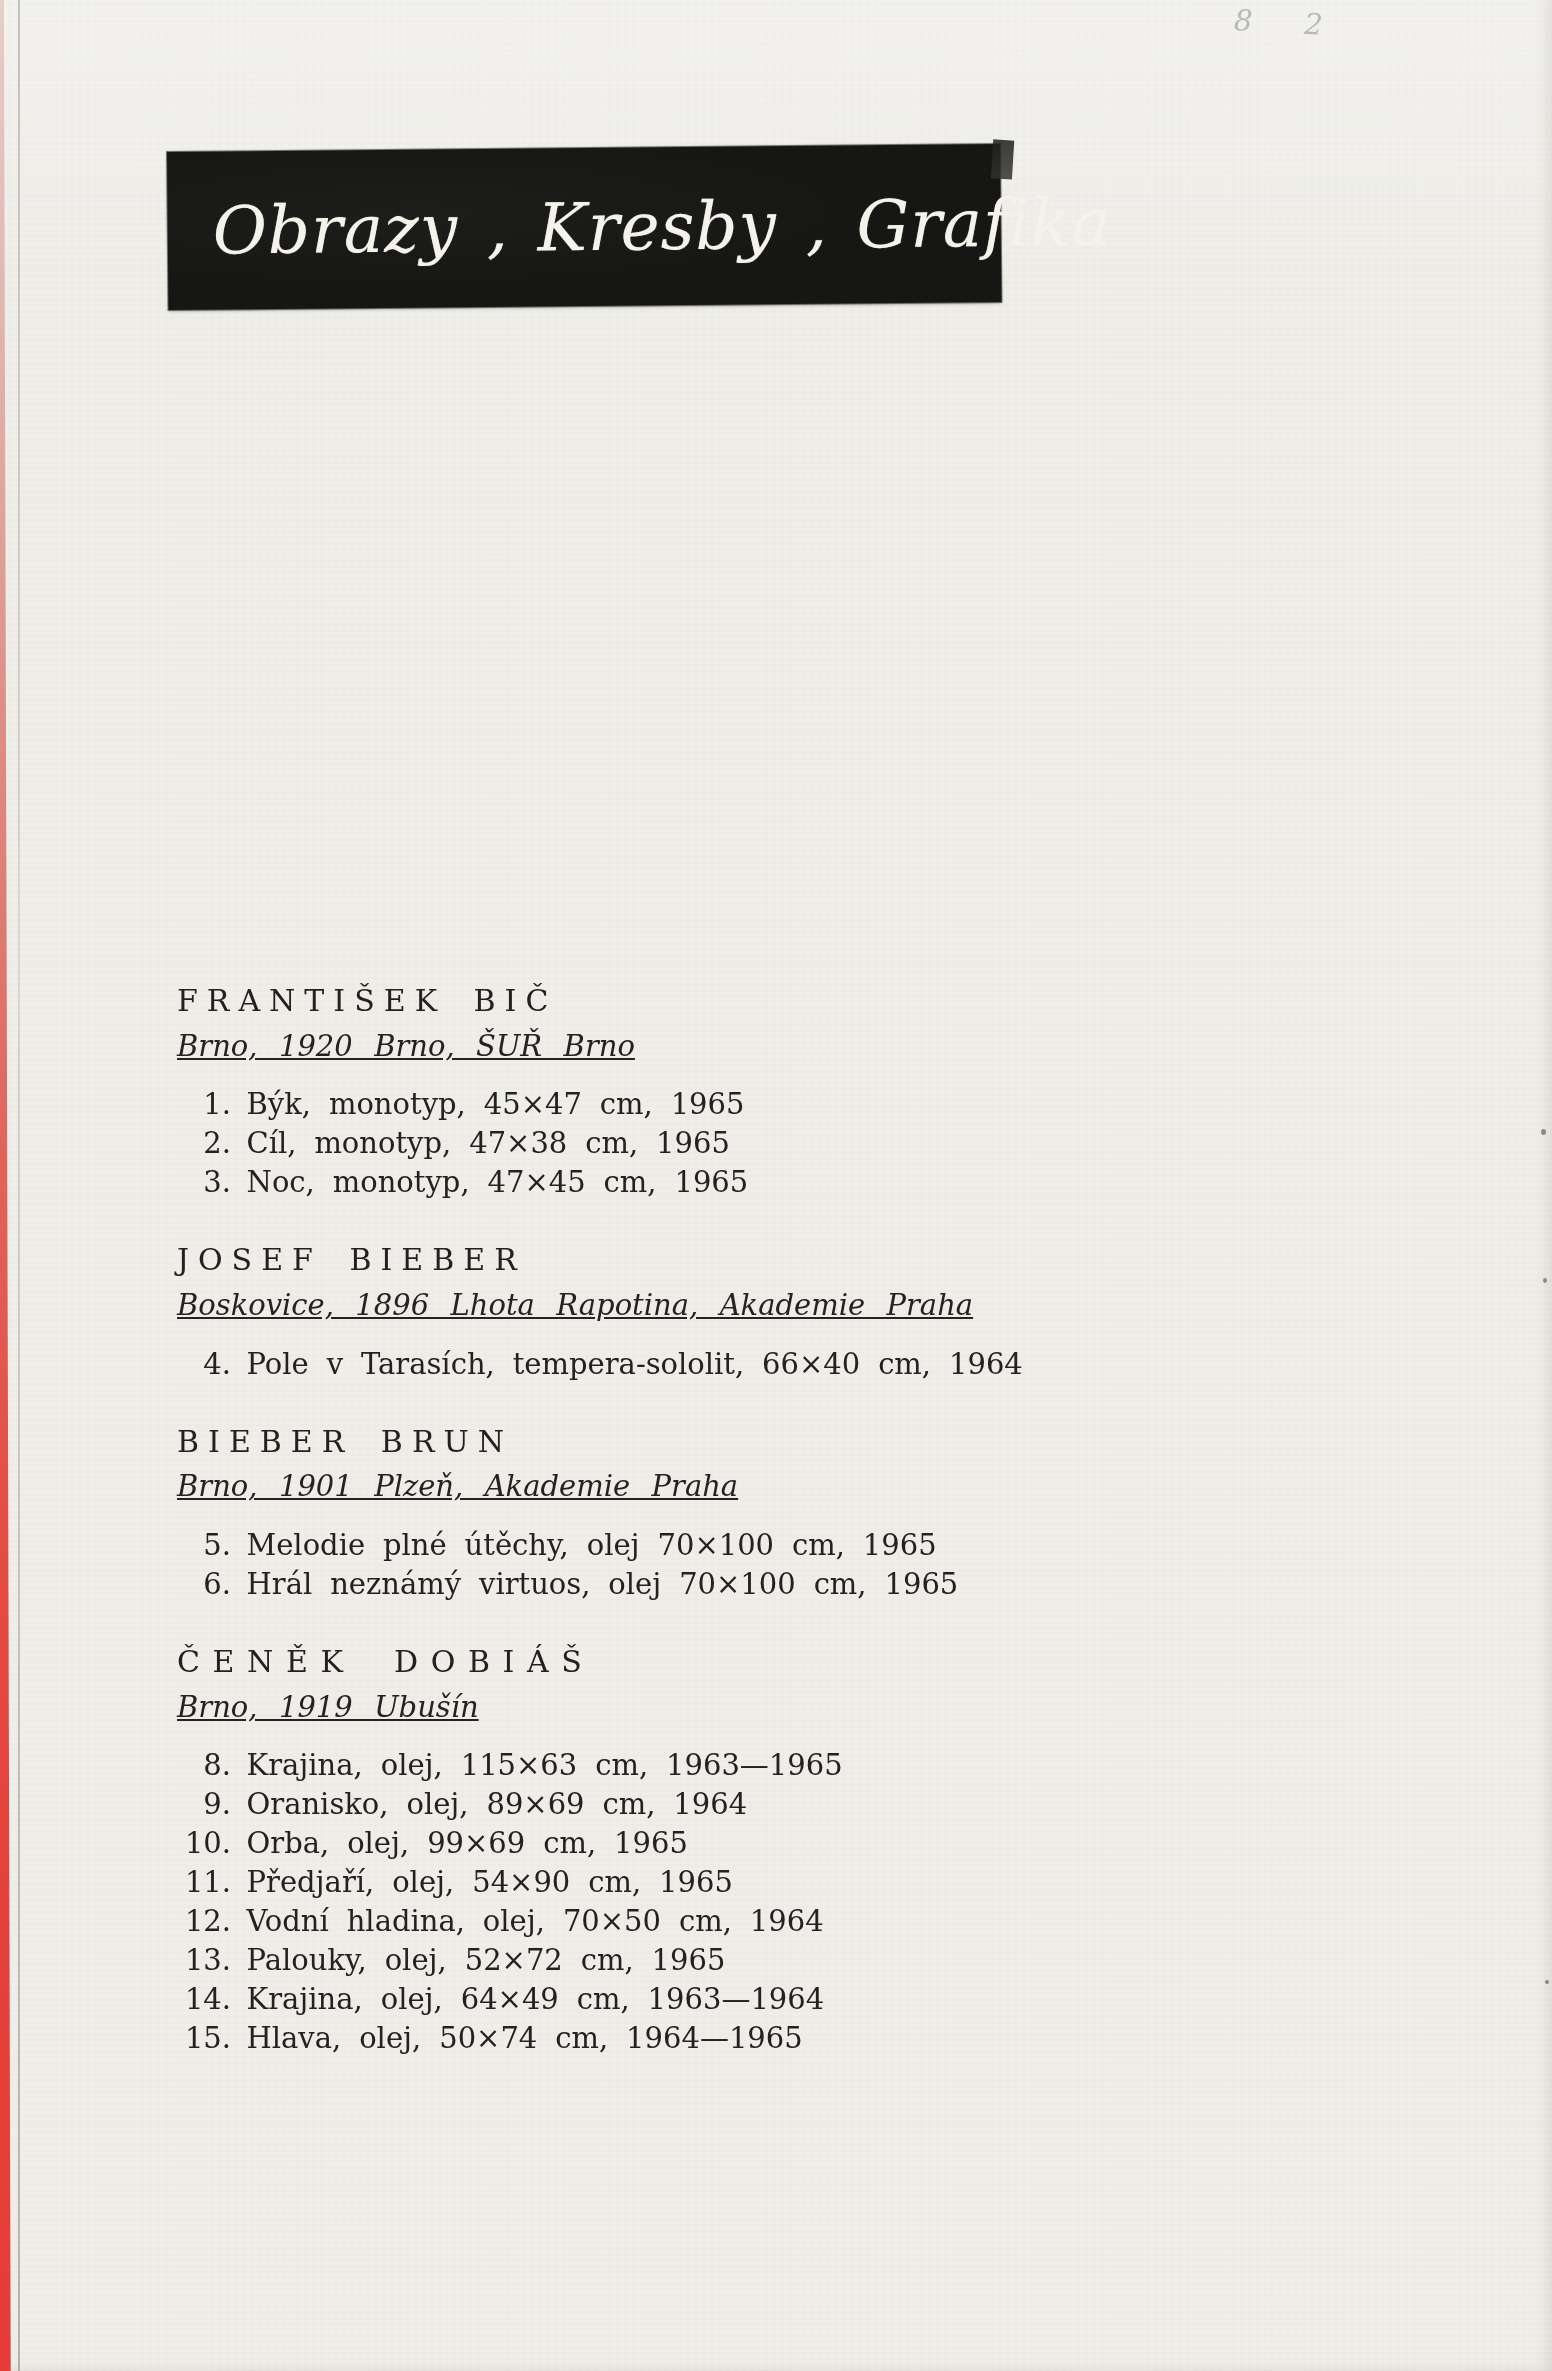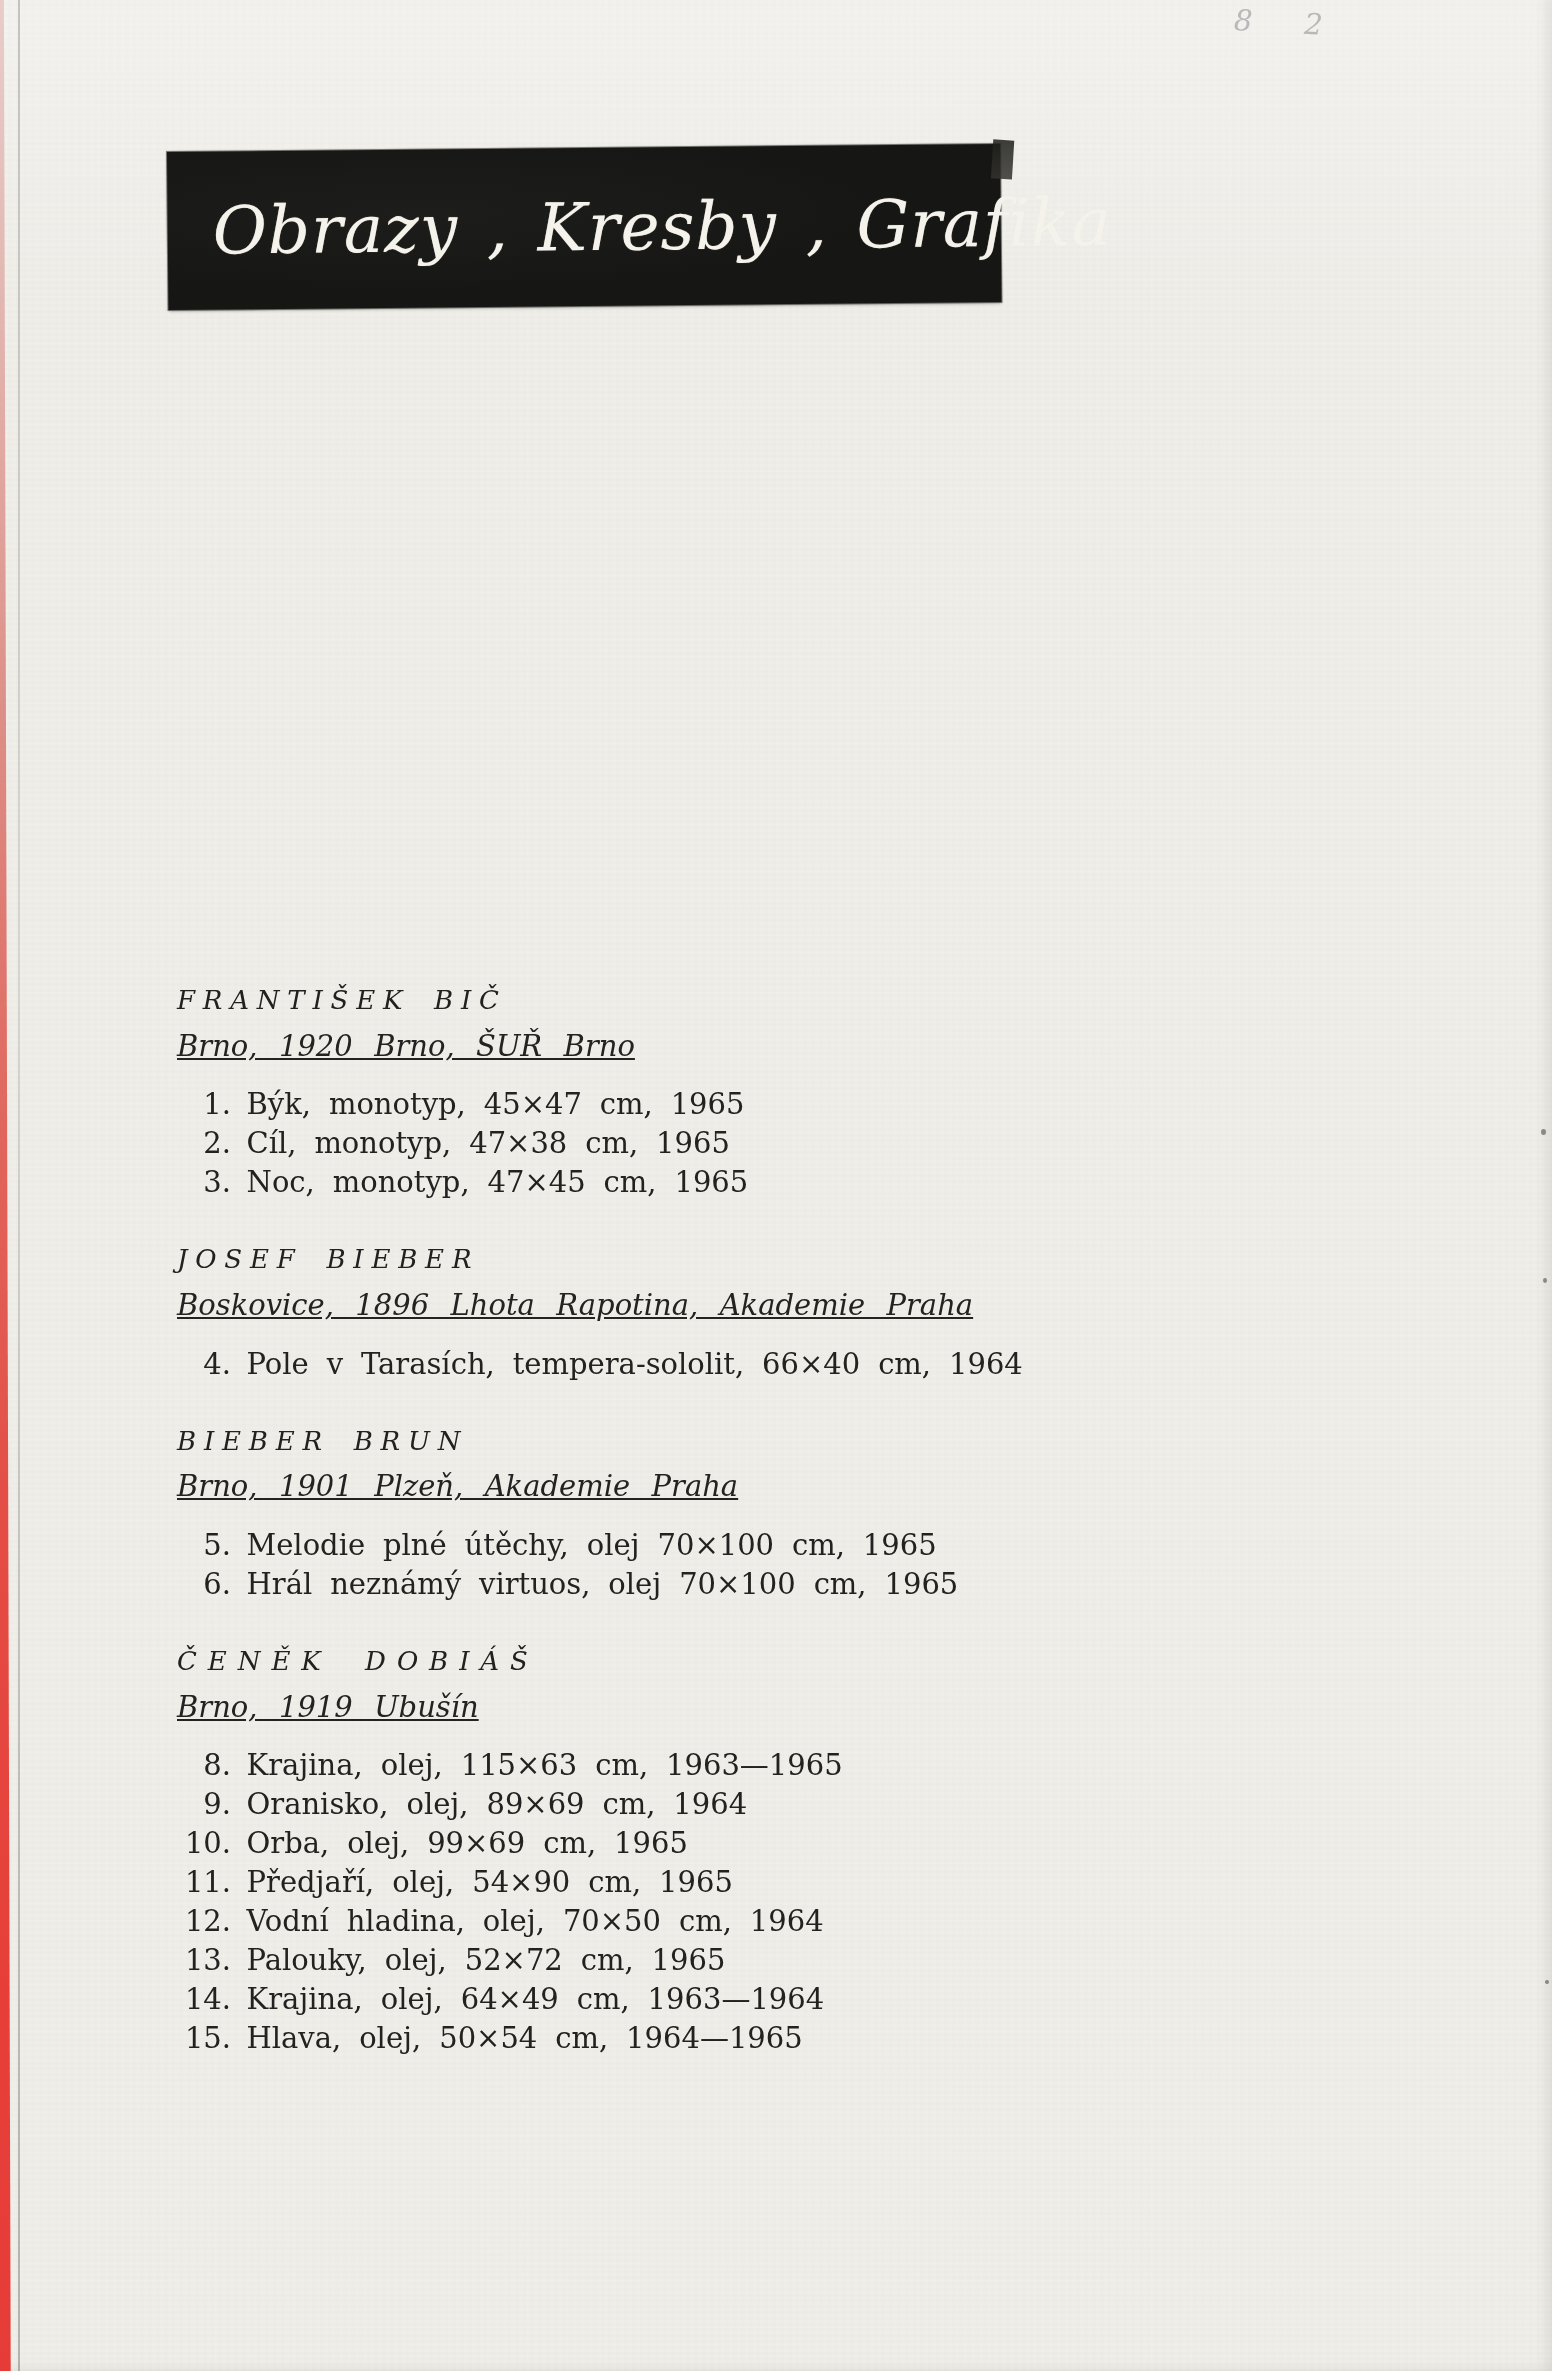--- a/index.html
+++ b/index.html
@@ -73,27 +73,26 @@
     white-space:nowrap;
     text-shadow:0 0 1px rgba(244,242,234,0.5);
   }
 
   
   .list{position:absolute;left:177px;top:982px;width:1242px;}
   .artist{margin:0;}
   .artist + .artist{margin-top:39px;}
   .artist-name{
     margin:0;
-    font-size:26px;font-weight:normal;
+    font-size:30px;font-weight:normal;
     letter-spacing:0.3em;
     word-spacing:0.3em;
     line-height:37px;
     color:#222120;
     white-space:nowrap;
-    font-style:italic;
   }
   .artist:nth-of-type(4) .artist-name{letter-spacing:0.42em;word-spacing:0.55em;}
   .artist-origin{
     margin:5.8px 0 0 0;
     font-style:italic;
     font-size:29px;
     line-height:43px;
     word-spacing:0.42em;
     color:#242322;
     white-space:nowrap;
@@ -199,21 +198,21 @@
         <li class="work">
           <span class="work-no">13.</span>
           <span class="work-text">Palouky, olej, 52×72 cm, 1965</span>
         </li>
         <li class="work">
           <span class="work-no">14.</span>
           <span class="work-text">Krajina, olej, 64×49 cm, 1963—1964</span>
         </li>
         <li class="work">
           <span class="work-no">15.</span>
-          <span class="work-text">Hlava, olej, 50×54 cm, 1964—1965</span>
+          <span class="work-text">Hlava, olej, 50×74 cm, 1964—1965</span>
         </li>
       </ul>
     </section>
 
   </main>
 
   <div class="speck s1"></div>
   <div class="speck s2"></div>
   <div class="speck s3"></div>
 

